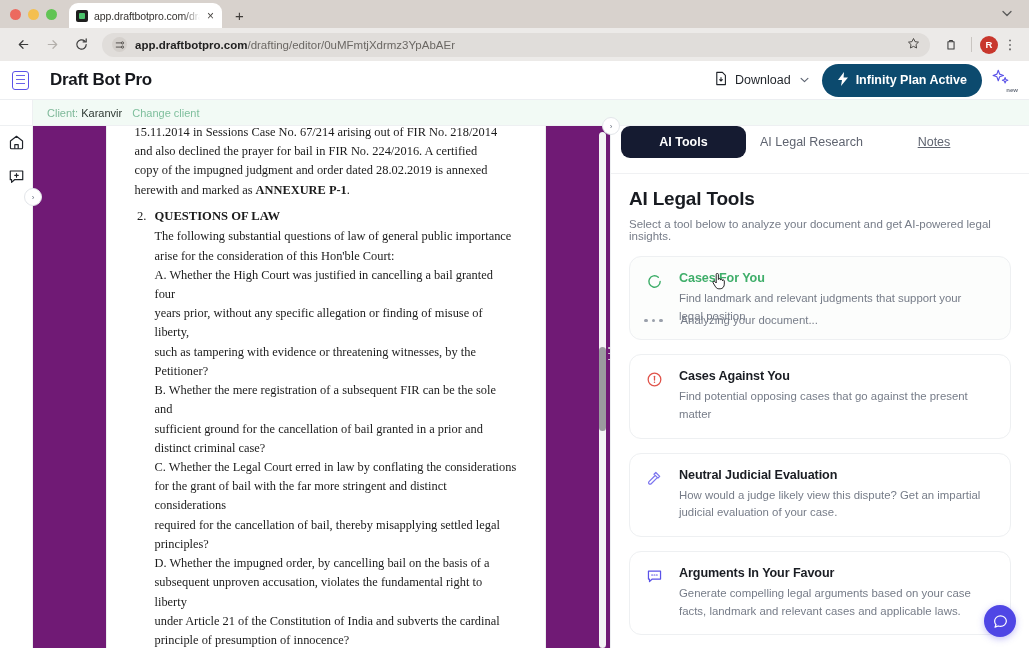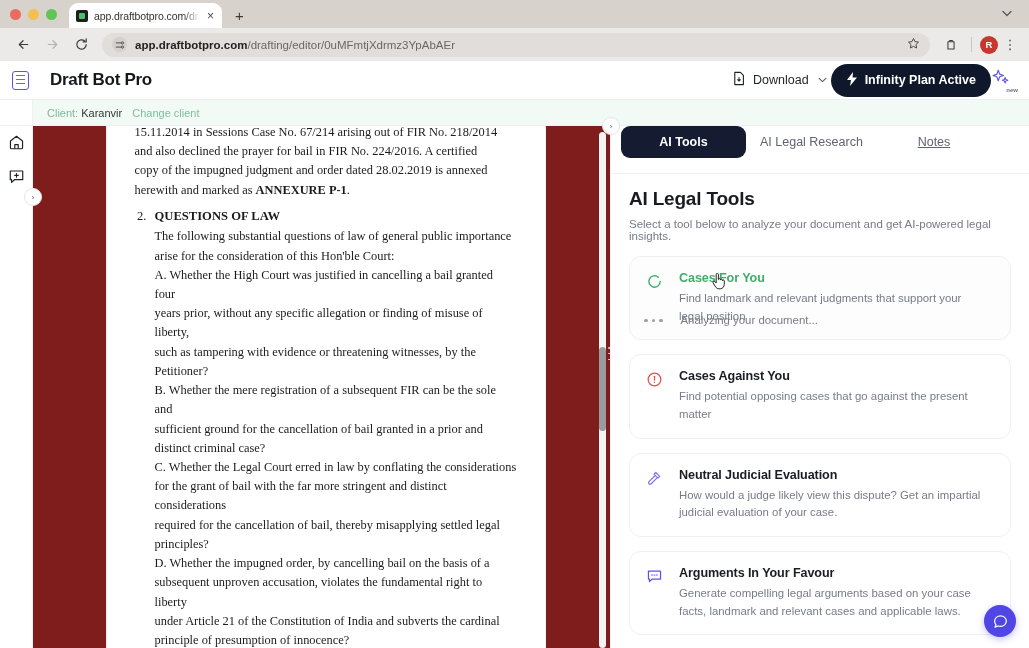--- a/index.html
+++ b/index.html
@@ -89,28 +89,28 @@
   .brand { display: flex; align-items: center; gap: 21px; }
   .brand-mark {
     width: 17px; height: 19px; border: 1.6px solid #5b53e8; border-radius: 3px;
     position: relative; background: #fff;
   }
   .brand-mark::before {
     content: ""; position: absolute; left: 3px; top: 3px; right: 3px; height: 1.6px;
     background: #6b63ea; box-shadow: 0 4px 0 #6b63ea, 0 8px 0 #6b63ea;
   }
   .brand-name { font-size: 17px; font-weight: 700; color: #16181d; letter-spacing: -0.3px; }
-  .header-right { margin-left: auto; display: flex; align-items: center; gap: 0; }
+  .header-right { margin-left: auto; display: flex; align-items: center; gap: 9px; }
   .download-btn {
     display: flex; align-items: center; gap: 7px; font-size: 12.5px;
     color: #1f2329; padding: 5px 4px;
   }
   .dl-caret { font-size: 9px; color: #5c6370; margin-left: 2px; }
   .plan-pill {
-    background: #0f172a; color: #fff; font-size: 12.5px; font-weight: 600;
+    background: #0c4a6e; color: #fff; font-size: 12.5px; font-weight: 600;
     border-radius: 17px; padding: 8px 15px; display: flex; align-items: center; gap: 7px;
   }
   .sparkle-new { position: relative; width: 26px; height: 24px; color: #5b53e8; }
   .sparkle-new .lbl {
     position: absolute; right: -1px; bottom: -1px; font-size: 6px;
     color: #6d7480; font-weight: 600;
   }
 
   .client-bar {
     height: 26px; display: flex; align-items: stretch; flex: 0 0 26px;
@@ -139,21 +139,21 @@
   }
   .rail-expand {
     position: absolute; left: 24px; top: 62px; width: 18px; height: 18px;
     border: 1px solid #e3e6ea; border-radius: 50%; background: #fff;
     display: flex; align-items: center; justify-content: center;
     font-size: 8px; color: #6b7280; z-index: 5;
   }
 
   
   .doc-canvas {
-    flex: 1; min-width: 0; background: #7f1d1d; position: relative;
+    flex: 1; min-width: 0; background: #701a75; position: relative;
     display: flex; justify-content: center; overflow: hidden;
   }
   .doc-page {
     width: 440px; background: #fff; border-left: 1px solid #eceeef;
     border-right: 1px solid #eceeef; margin-left: 8px;
     padding: 6px 28px 0 28px; position: relative;
   }
   .doc-body {
     font-family: "Liberation Serif", serif; font-size: 12.4px;
     color: #1b1b1b; line-height: 1.55;

